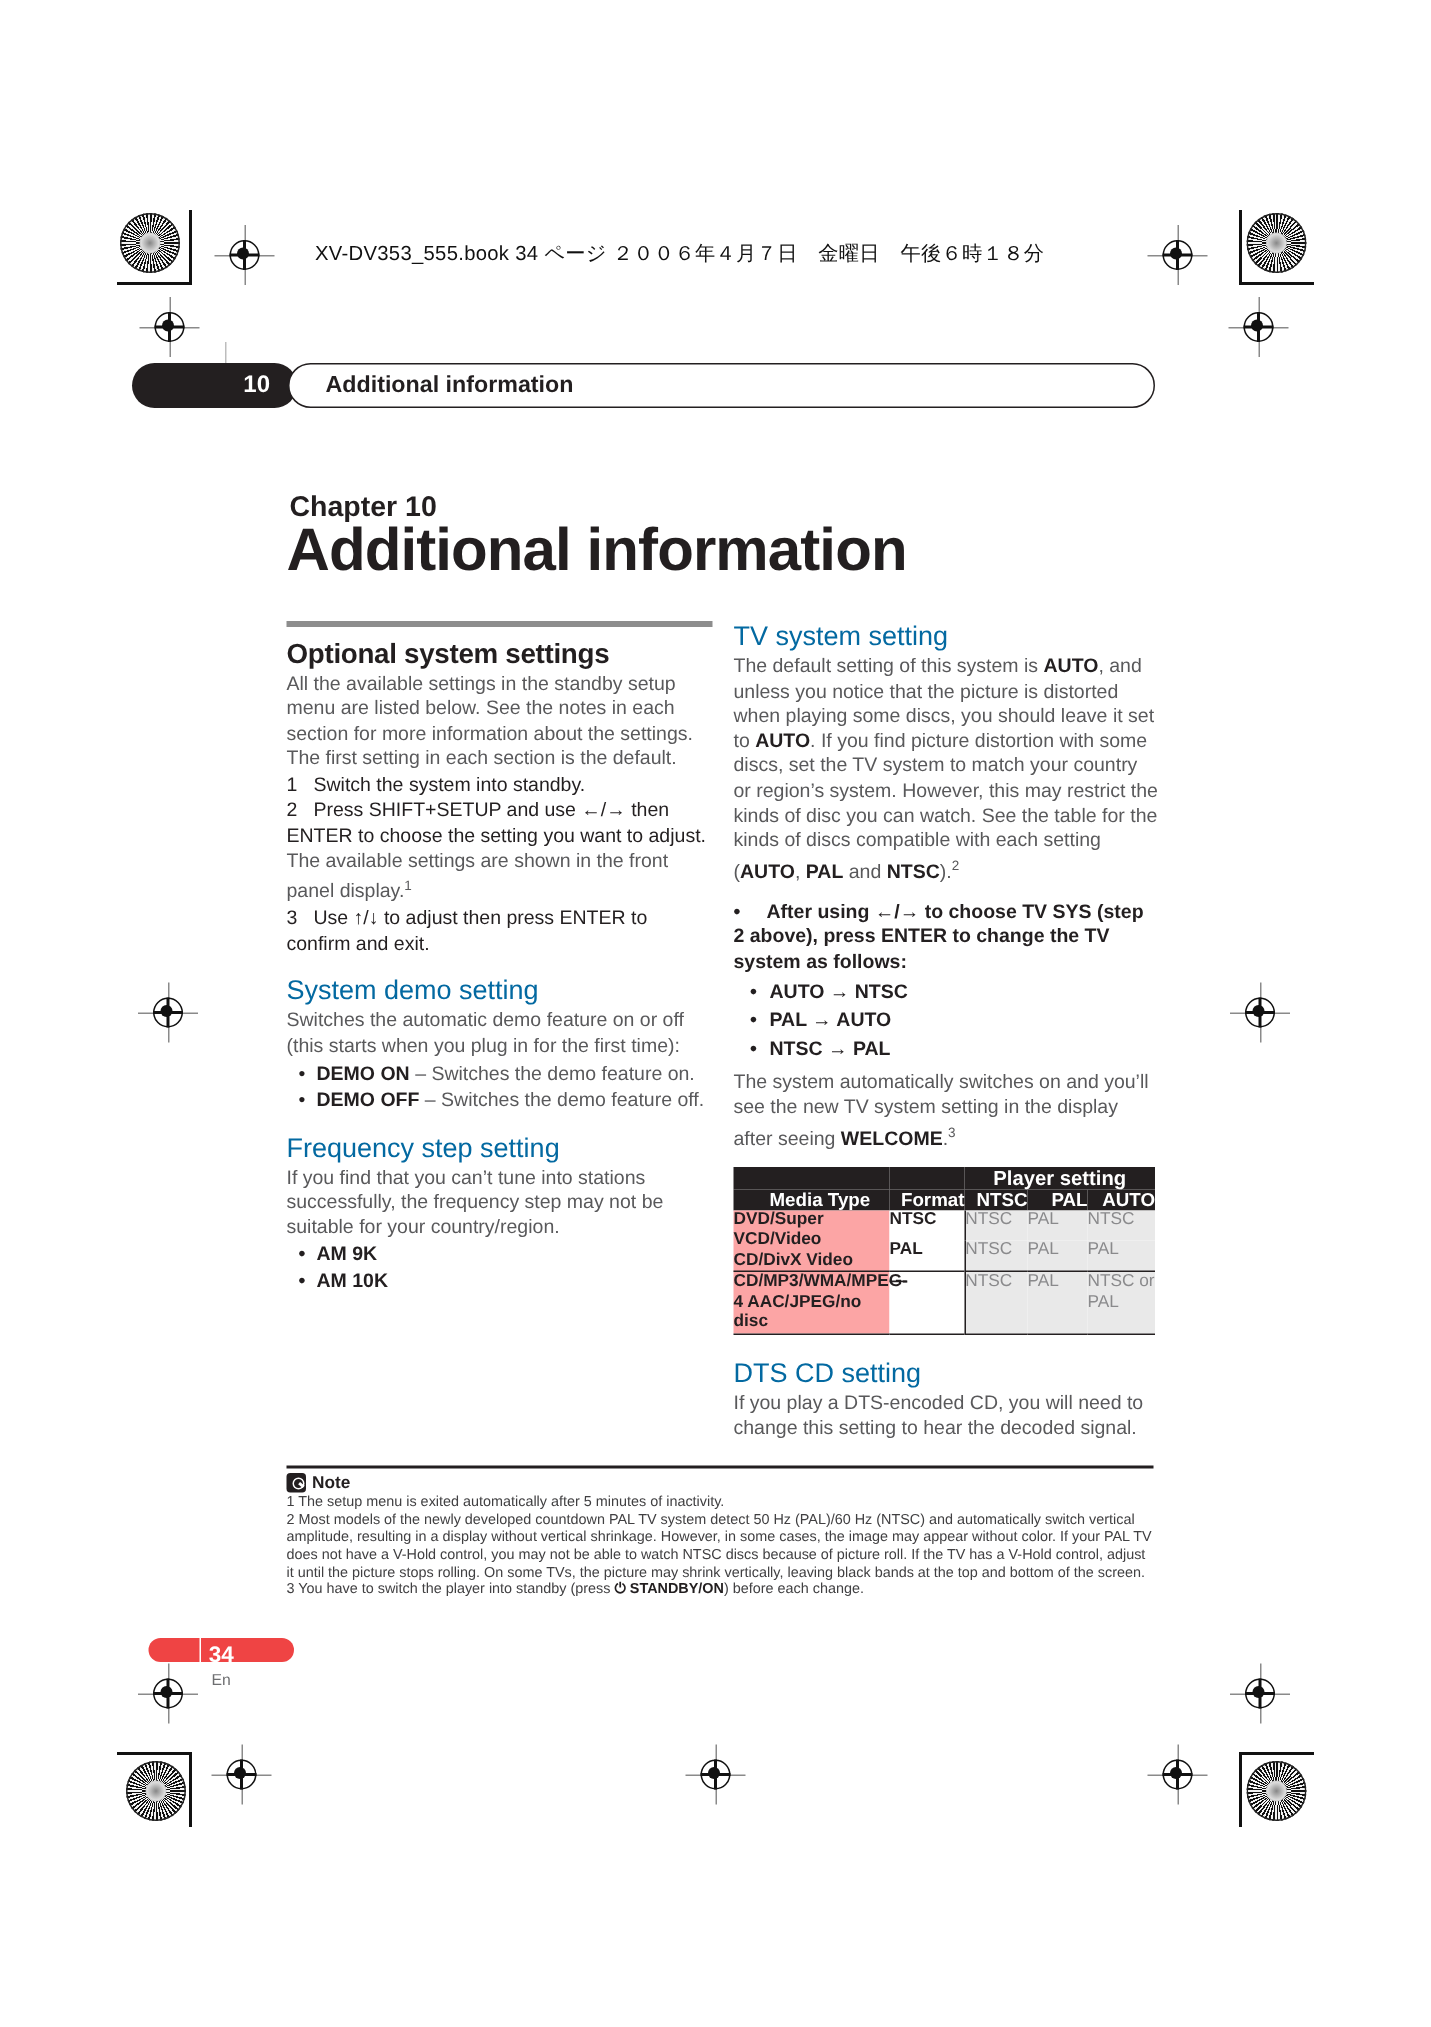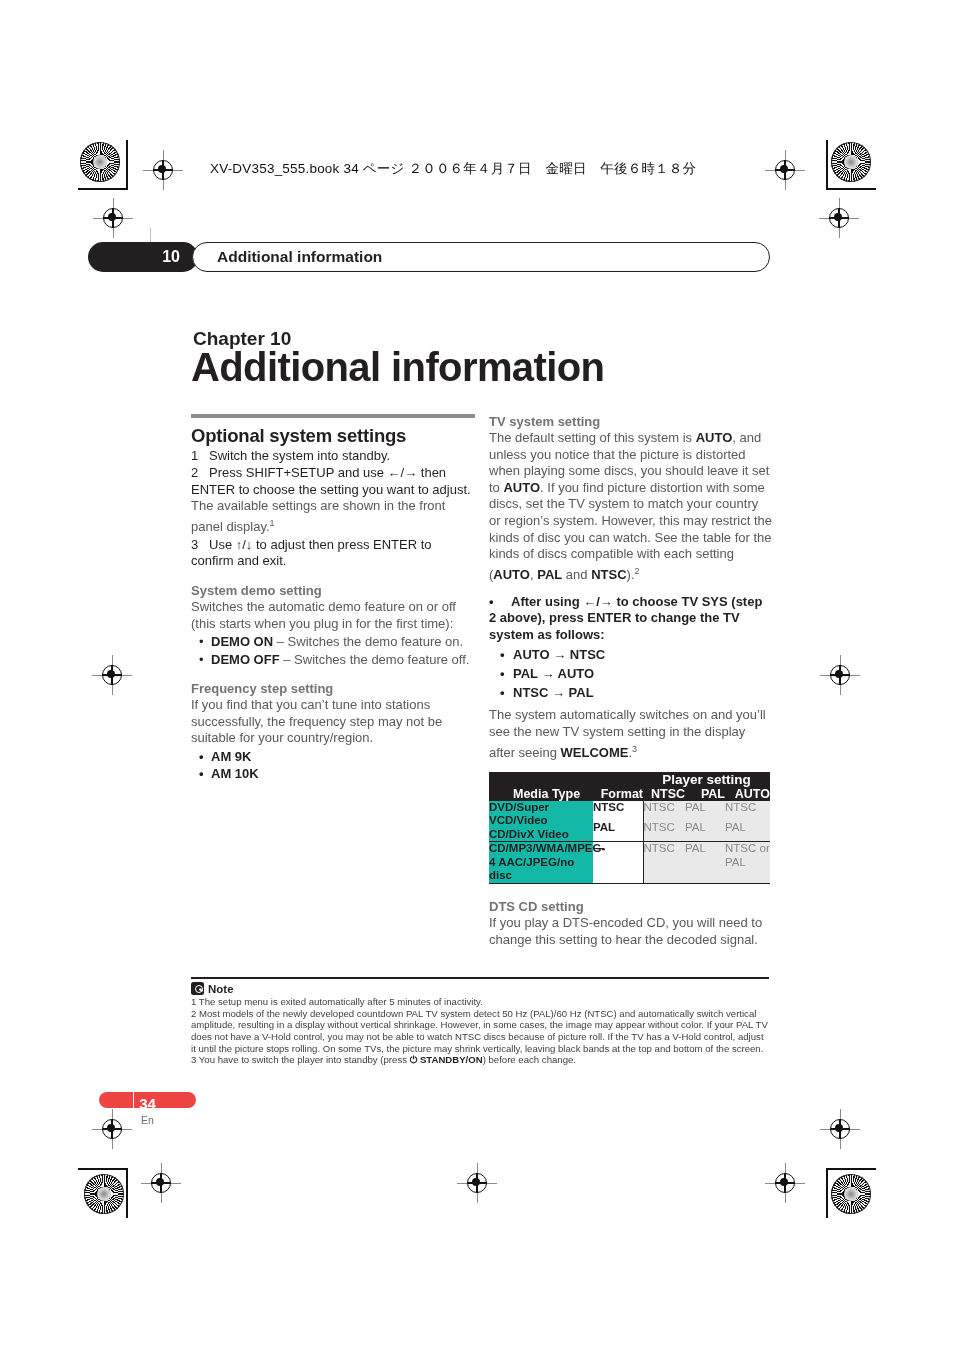--- a/index.html
+++ b/index.html
@@ -56,21 +56,21 @@
       color:#231f20; letter-spacing:-0.6px; }
 
   
   .col { position:absolute; top:414px; width:284px; }
   .col-left  { left:191px; }
   .col-right { left:489px; }
 
   .rule { height:3.5px; background:#8d8d8d; margin-bottom:7px; width:100%; }
 
   h2.sec { font-size:18.5px; font-weight:bold; color:#231f20; margin-bottom:1px; letter-spacing:-0.2px; }
-  h3.sub { font-size:13px; font-weight:bold; color:#737373; margin-top:13px; margin-bottom:1px; }
+  h3.sub { font-size:18px; font-weight:normal; color:#0369a1; margin-top:13px; margin-bottom:1px; }
 
   p.body { font-size:13px; line-height:16.6px; color:#59595b; }
   p.body b, p.body strong { color:#231f20; font-weight:bold; }
 
   p.step { font-size:13px; line-height:16.6px; color:#231f20; font-weight:normal;
            margin-top:1px; text-indent:0; }
   p.step .n { display:inline-block; width:18px; }
 
   ul.bul { list-style:none; margin-top:1px; }
   ul.bul li { font-size:13px; line-height:17.5px; color:#59595b; padding-left:20px; position:relative; }
@@ -93,21 +93,21 @@
   
   table.tvtab { border-collapse:collapse; margin-top:10px; width:281px; table-layout:fixed; }
   table.tvtab th, table.tvtab td { padding:0; }
   .thead-row td { background:#231f20; color:#fff; }
   .t-playersetting { font-size:13.5px; font-weight:bold; text-align:center; padding:3px 0 1px 0; }
   .t-hdr { font-size:12.5px; font-weight:bold; padding:1px 0 4px 0; }
   .t-hdr.l { padding-left:24px; }
   .t-hdr.c { text-align:right; }
 
   td.media { font-size:11.5px; font-weight:bold; color:#231f20; padding:5px 3px 5px 7px;
-      line-height:13.5px; vertical-align:top; background:#14b8a6; }
+      line-height:13.5px; vertical-align:top; background:#fca5a5; }
   td.fmt { font-size:11.5px; font-weight:bold; color:#231f20; vertical-align:top;
       padding:5px 2px; background:#fff; }
   td.val { font-size:11.5px; color:#8a8a8c; vertical-align:top; padding:5px 2px;
       background:#e9e9e9; line-height:13.5px; }
   .sepline td { border-top:1.6px solid #231f20; }
   .botline td { border-top:1.6px solid #231f20; height:3px; }
   .vsep { border-left:1.3px solid #231f20; }
 
   
   .notes { position:absolute; left:191px; top:977px; width:578px; }
@@ -234,20 +234,21 @@
     <div class="num">10</div>
     <div class="bar">Additional information</div>
   </div>
 
   <div class="chapter-label">Chapter 10</div>
   <div class="chapter-title">Additional information</div>
 
   <div class="col col-left">
     <div class="rule"></div>
     <h2 class="sec">Optional system settings</h2>
+    <p class="body">All the available settings in the standby setup menu are listed below. See the notes in each section for more information about the settings. The first setting in each section is the default.</p>
 
     <p class="step"><span class="n">1</span><span>Switch the system into standby.</span></p>
 
     <p class="step"><span class="n">2</span><span>Press SHIFT+SETUP and use ←/→ then ENTER to choose the setting you want to adjust.</span></p>
     <p class="body"><span>The available settings are shown in the front panel display.</span><sup>1</sup></p>
 
     <p class="step"><span class="n">3</span><span>Use ↑/↓ to adjust then press ENTER to confirm and exit.</span></p>
 
     <h3 class="sub">System demo setting</h3>
     <p class="body">Switches the automatic demo feature on or off (this starts when you plug in for the first time):</p>

